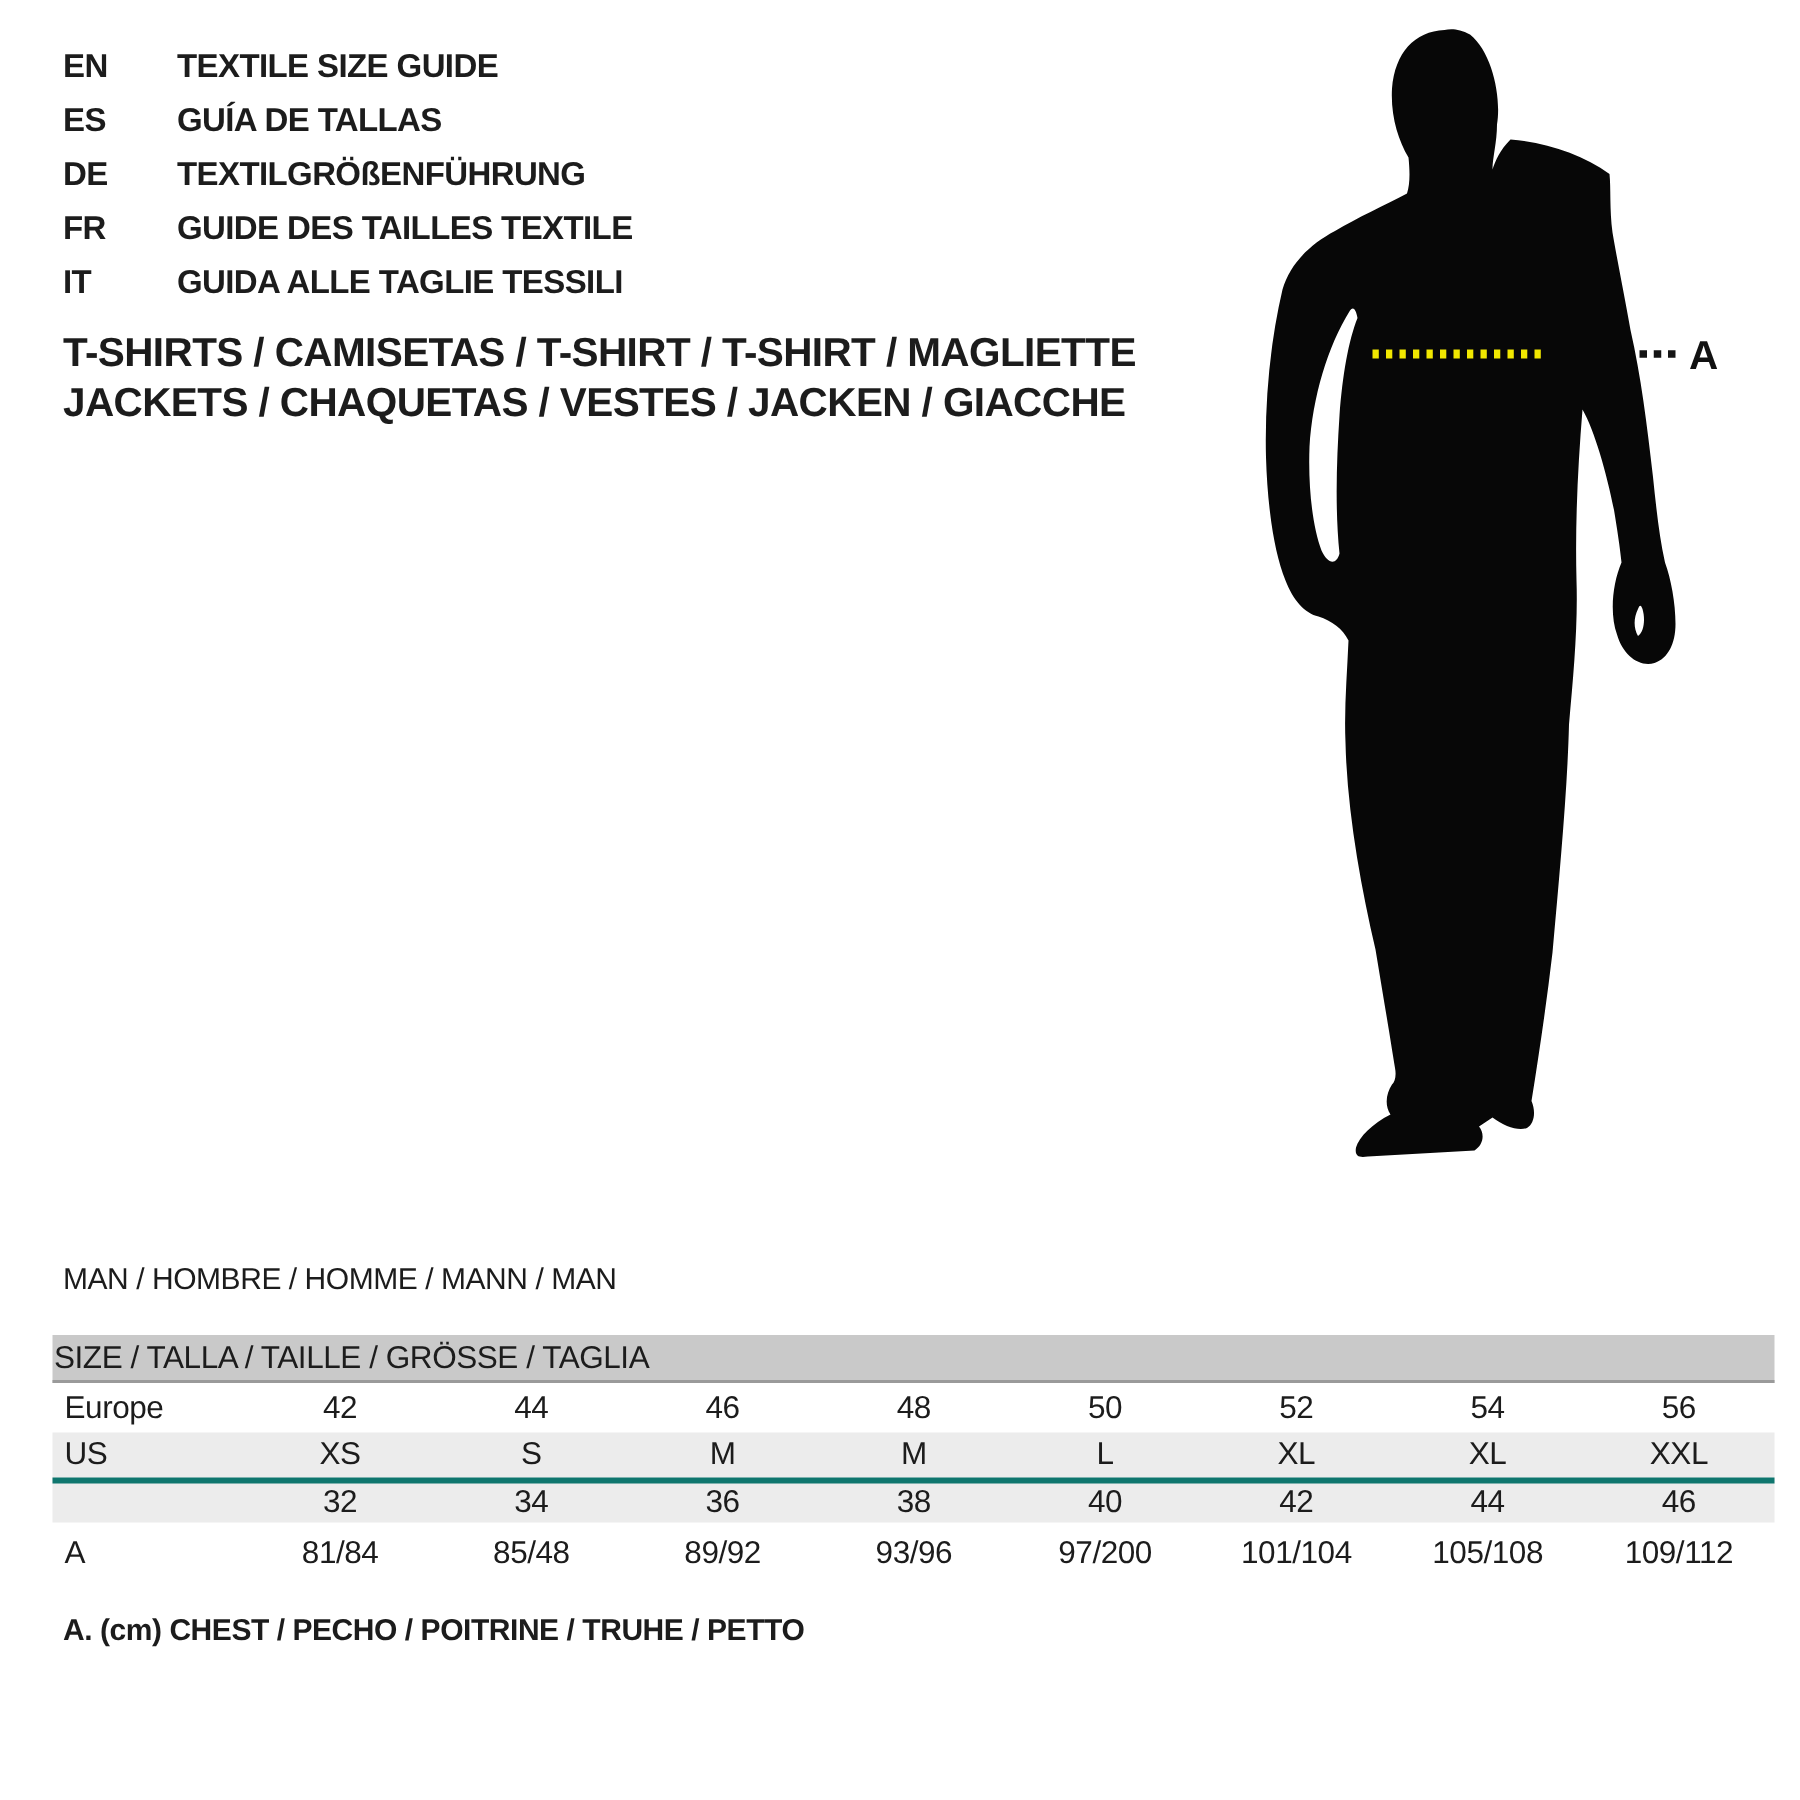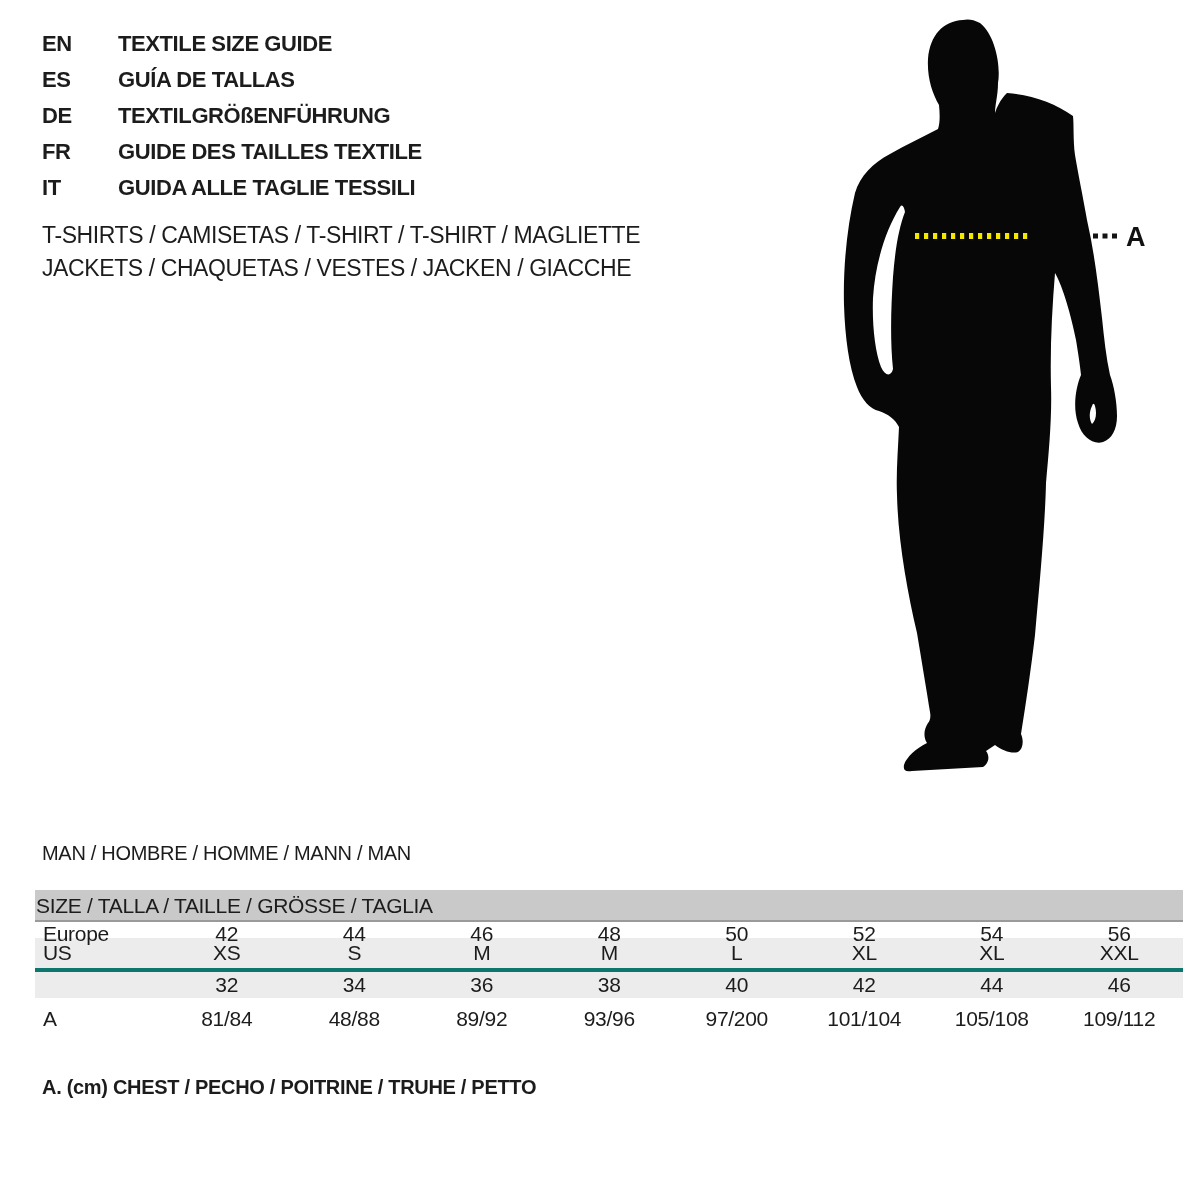--- a/index.html
+++ b/index.html
@@ -23,21 +23,21 @@
   .lang-block { position: absolute; left: 42px; top: 26px; }
   .lang-row { display: flex; height: 36px; line-height: 36px; align-items: center; }
   .lang-code {
     width: 76px; font-size: 22px; font-weight: 700; letter-spacing: -0.4px;
   }
   .lang-label { font-size: 22px; font-weight: 700; letter-spacing: -0.4px; }
 
   
   .product-block { position: absolute; left: 42px; top: 219px; }
   .product-line {
-    font-size: 23px; font-weight: 400; letter-spacing: -0.4px; line-height: 33px;
+    font-size: 27px; font-weight: 700; letter-spacing: -0.4px; line-height: 33px;
     white-space: nowrap;
   }
 
   
   .figure-svg { position: absolute; left: 835px; top: 15px; width: 310px; height: 760px; }
   .figure-svg .silhouette { fill: var(--sil-color); }
   .figure-svg .dots { stroke: var(--dot-color); }
   .figure-svg .dashes { stroke: #141414; }
   .figure-svg .measure-label {
     font-family: "Liberation Sans", sans-serif;
@@ -61,21 +61,21 @@
     white-space: nowrap;
   }
   .trow {
     display: grid;
     grid-template-columns: 128px repeat(8, 1fr);
     align-items: center;
     font-size: 21px; letter-spacing: -0.3px;
   }
   .trow .rlabel { padding-left: 8px; text-align: left; }
   .trow .cell { text-align: center; }
-  .row-europe { height: 16px; }
+  .row-europe { height: 33px; }
   .row-us     { height: 30px; background: var(--shaded-bg); }
   .row-alt    { height: 30px; background: var(--shaded-bg); border-top: 4px solid #0f766e; }
   .row-a      { height: 42px; }
 
   
   .footnote {
     position: absolute; left: 42px; top: 1076px;
     font-size: 20px; font-weight: 700; letter-spacing: -0.3px; white-space: nowrap;
   }
 </style>
@@ -211,21 +211,21 @@
       <div class="cell">38</div>
       <div class="cell">40</div>
       <div class="cell">42</div>
       <div class="cell">44</div>
       <div class="cell">46</div>
     </div>
 
     <div class="trow row-a">
       <div class="rlabel">A</div>
       <div class="cell">81/84</div>
-      <div class="cell">48/88</div>
+      <div class="cell">85/48</div>
       <div class="cell">89/92</div>
       <div class="cell">93/96</div>
       <div class="cell">97/200</div>
       <div class="cell">101/104</div>
       <div class="cell">105/108</div>
       <div class="cell">109/112</div>
     </div>
   </div>
 
   <div class="footnote">A. (cm) CHEST / PECHO / POITRINE / TRUHE / PETTO</div>

